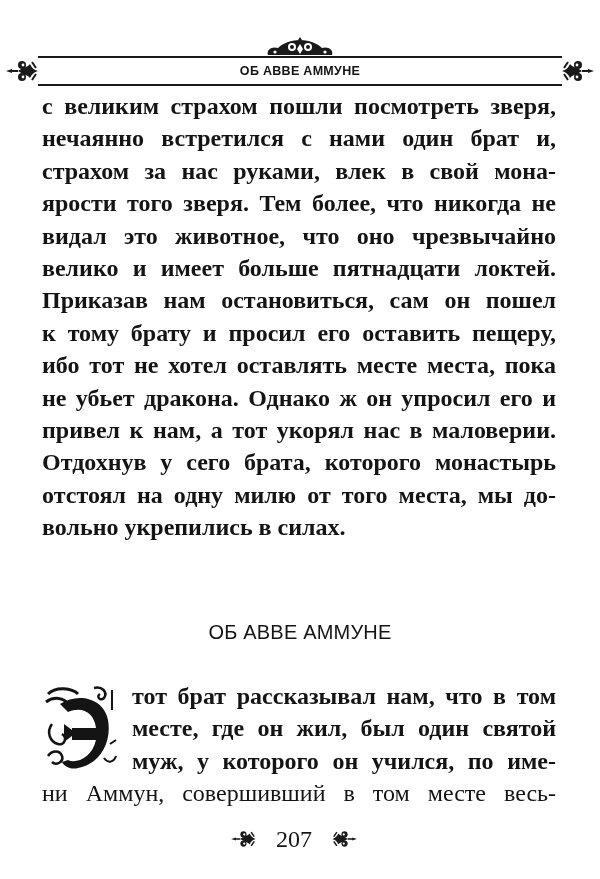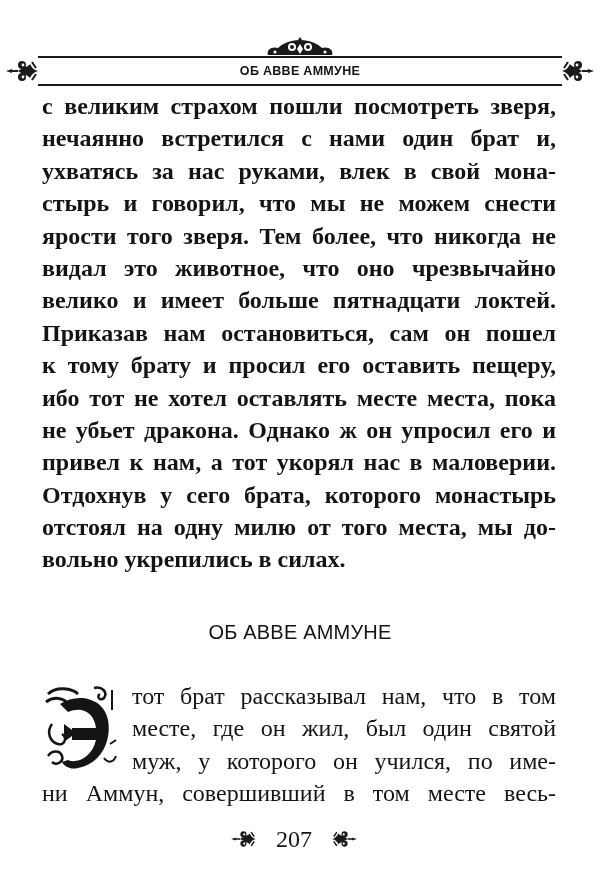--- a/index.html
+++ b/index.html
@@ -104,20 +104,21 @@
     .para-2 .dropcap {
       position: absolute;
       left: 0;
       top: 4px;
       width: 82px;
       height: 90px;
     }
     .para-2 .line.indent {
       margin-left: 90px;
       width: 424px;
+      font-weight: bold;
     }
 
     
     .folio {
       position: absolute;
       left: 0;
       width: 588px;
       top: 822px;
       height: 34px;
       display: flex;
@@ -169,22 +170,21 @@
       <circle cx="19" cy="19" r="1.4" fill="#fff"></circle>
       <path d="M14 13 C18 10 24 9 26 6 C28 10 30 12 34 13 C30 14 28 16 26 20 C24 17 18 16 14 13 Z" fill="#1a1a1a"></path>
       <path d="M28 4 L32 10 M28 22 L32 16" stroke="#1a1a1a" stroke-width="2"></path>
     </g>
   </svg>
 </div>
 
 <div class="body-text para-1">
   <span class="line">с великим страхом пошли посмотреть зверя,</span>
   <span class="line">нечаянно встретился с нами один брат и,</span>
-  <span class="line">ухватясь за нас руками, влек в свой мона-</span>
-  <span class="line">стырь и говорил, что мы не можем снести</span>
+  <span class="line">страхом за нас руками, влек в свой мона-</span>
   <span class="line">ярости того зверя. Тем более, что никогда не</span>
   <span class="line">видал это животное, что оно чрезвычайно</span>
   <span class="line">велико и имеет больше пятнадцати локтей.</span>
   <span class="line">Приказав нам остановиться, сам он пошел</span>
   <span class="line">к тому брату и просил его оставить пещеру,</span>
   <span class="line">ибо тот не хотел оставлять месте места, пока</span>
   <span class="line">не убьет дракона. Однако ж он упросил его и</span>
   <span class="line">привел к нам, а тот укорял нас в маловерии.</span>
   <span class="line">Отдохнув у сего брата, которого монастырь</span>
   <span class="line">отстоял на одну милю от того места, мы до-</span>

